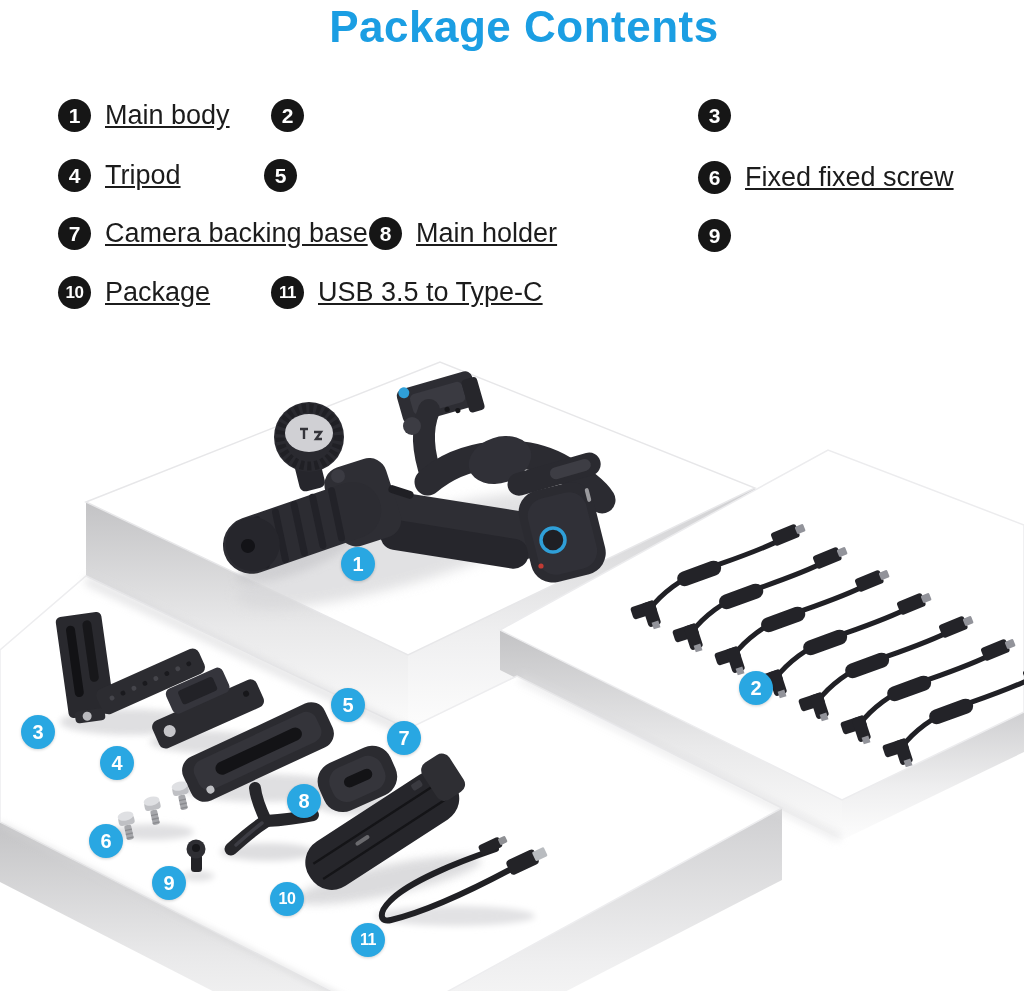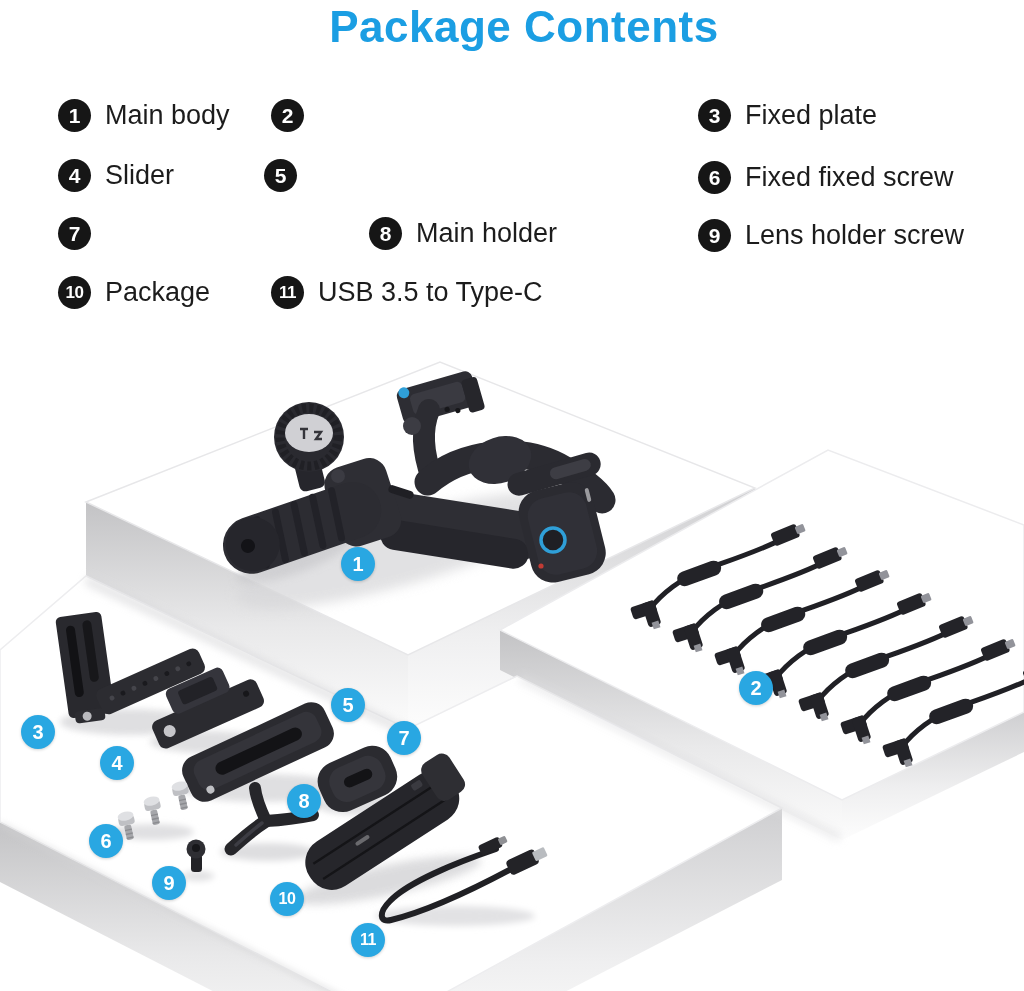--- a/index.html
+++ b/index.html
@@ -5,21 +5,21 @@
   html,body{margin:0;padding:0;background:#fff;}
   #page{position:relative;width:1024px;height:991px;background:#ffffff;overflow:hidden;
         font-family:"Liberation Sans",sans-serif;}
   #title{position:absolute;left:12px;top:2px;width:1024px;text-align:center;
          font-size:44px;font-weight:bold;color:#1b9ee3;letter-spacing:0.5px;}
   .legend-item{position:absolute;display:flex;align-items:center;height:34px;}
   .lg-badge{flex:0 0 auto;width:33px;height:33px;border-radius:50%;background:#161616;
             color:#ffffff;font-weight:bold;font-size:21px;line-height:1;
             display:flex;align-items:center;justify-content:center;}
   .lg-badge.two{font-size:17px;letter-spacing:-0.5px;}
-  .lg-label{margin-left:14px;font-size:27px;color:#1c1c1c;white-space:nowrap;}
+  .lg-label{margin-left:14px;font-size:27px;color:#1c1c1c;white-space:nowrap;text-decoration:underline;}
   #scene{position:absolute;left:0;top:360px;width:1024px;height:631px;}
   #scene svg{position:absolute;left:0;top:0;}
   .p-badge{position:absolute;width:34px;height:34px;border-radius:50%;background:#29a7e2;
            color:#fff;font-weight:bold;font-size:20px;line-height:1;display:flex;
            align-items:center;justify-content:center;box-shadow:0 1px 3px rgba(0,0,0,.18);}
   .p-badge.two{font-size:16px;letter-spacing:-0.5px;}
 </style>
 </head>
 <body>
 
@@ -30,43 +30,42 @@
   <div>
     <div class="legend-item" style="left:58px;top:98px;">
       <span class="lg-badge">1</span>
       <span class="lg-label">Main body</span>
     </div>
     <div class="legend-item" style="left:271px;top:98px;">
       <span class="lg-badge">2</span>
     </div>
     <div class="legend-item" style="left:698px;top:98px;">
       <span class="lg-badge">3</span>
-      <span class="lg-label">Fixed plate</span>
     </div>
     <div class="legend-item" style="left:58px;top:158px;">
       <span class="lg-badge">4</span>
-      <span class="lg-label">Slider</span>
+      <span class="lg-label">Tripod</span>
     </div>
     <div class="legend-item" style="left:264px;top:158px;">
       <span class="lg-badge">5</span>
     </div>
     <div class="legend-item" style="left:698px;top:160px;">
       <span class="lg-badge">6</span>
       <span class="lg-label">Fixed fixed screw</span>
     </div>
     <div class="legend-item" style="left:58px;top:216px;">
       <span class="lg-badge">7</span>
+      <span class="lg-label">Camera backing base</span>
     </div>
     <div class="legend-item" style="left:369px;top:216px;">
       <span class="lg-badge">8</span>
       <span class="lg-label">Main holder</span>
     </div>
     <div class="legend-item" style="left:698px;top:218px;">
       <span class="lg-badge">9</span>
-      <span class="lg-label">Lens holder screw</span>
     </div>
     <div class="legend-item" style="left:58px;top:275px;">
       <span class="lg-badge two">10</span>
       <span class="lg-label">Package</span>
     </div>
     <div class="legend-item" style="left:271px;top:275px;">
       <span class="lg-badge two">11</span>
       <span class="lg-label">USB 3.5 to Type-C</span>
     </div>
   </div>

